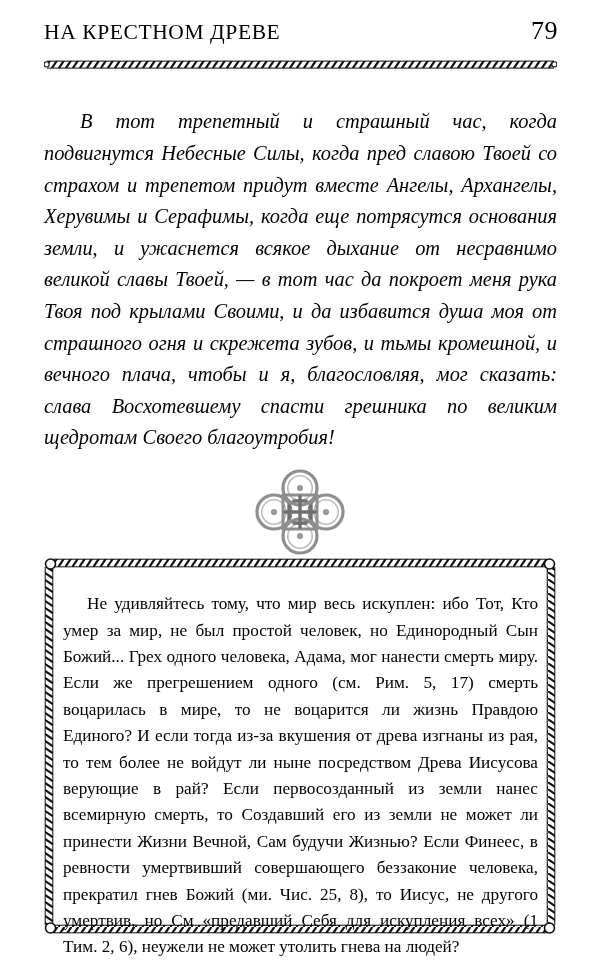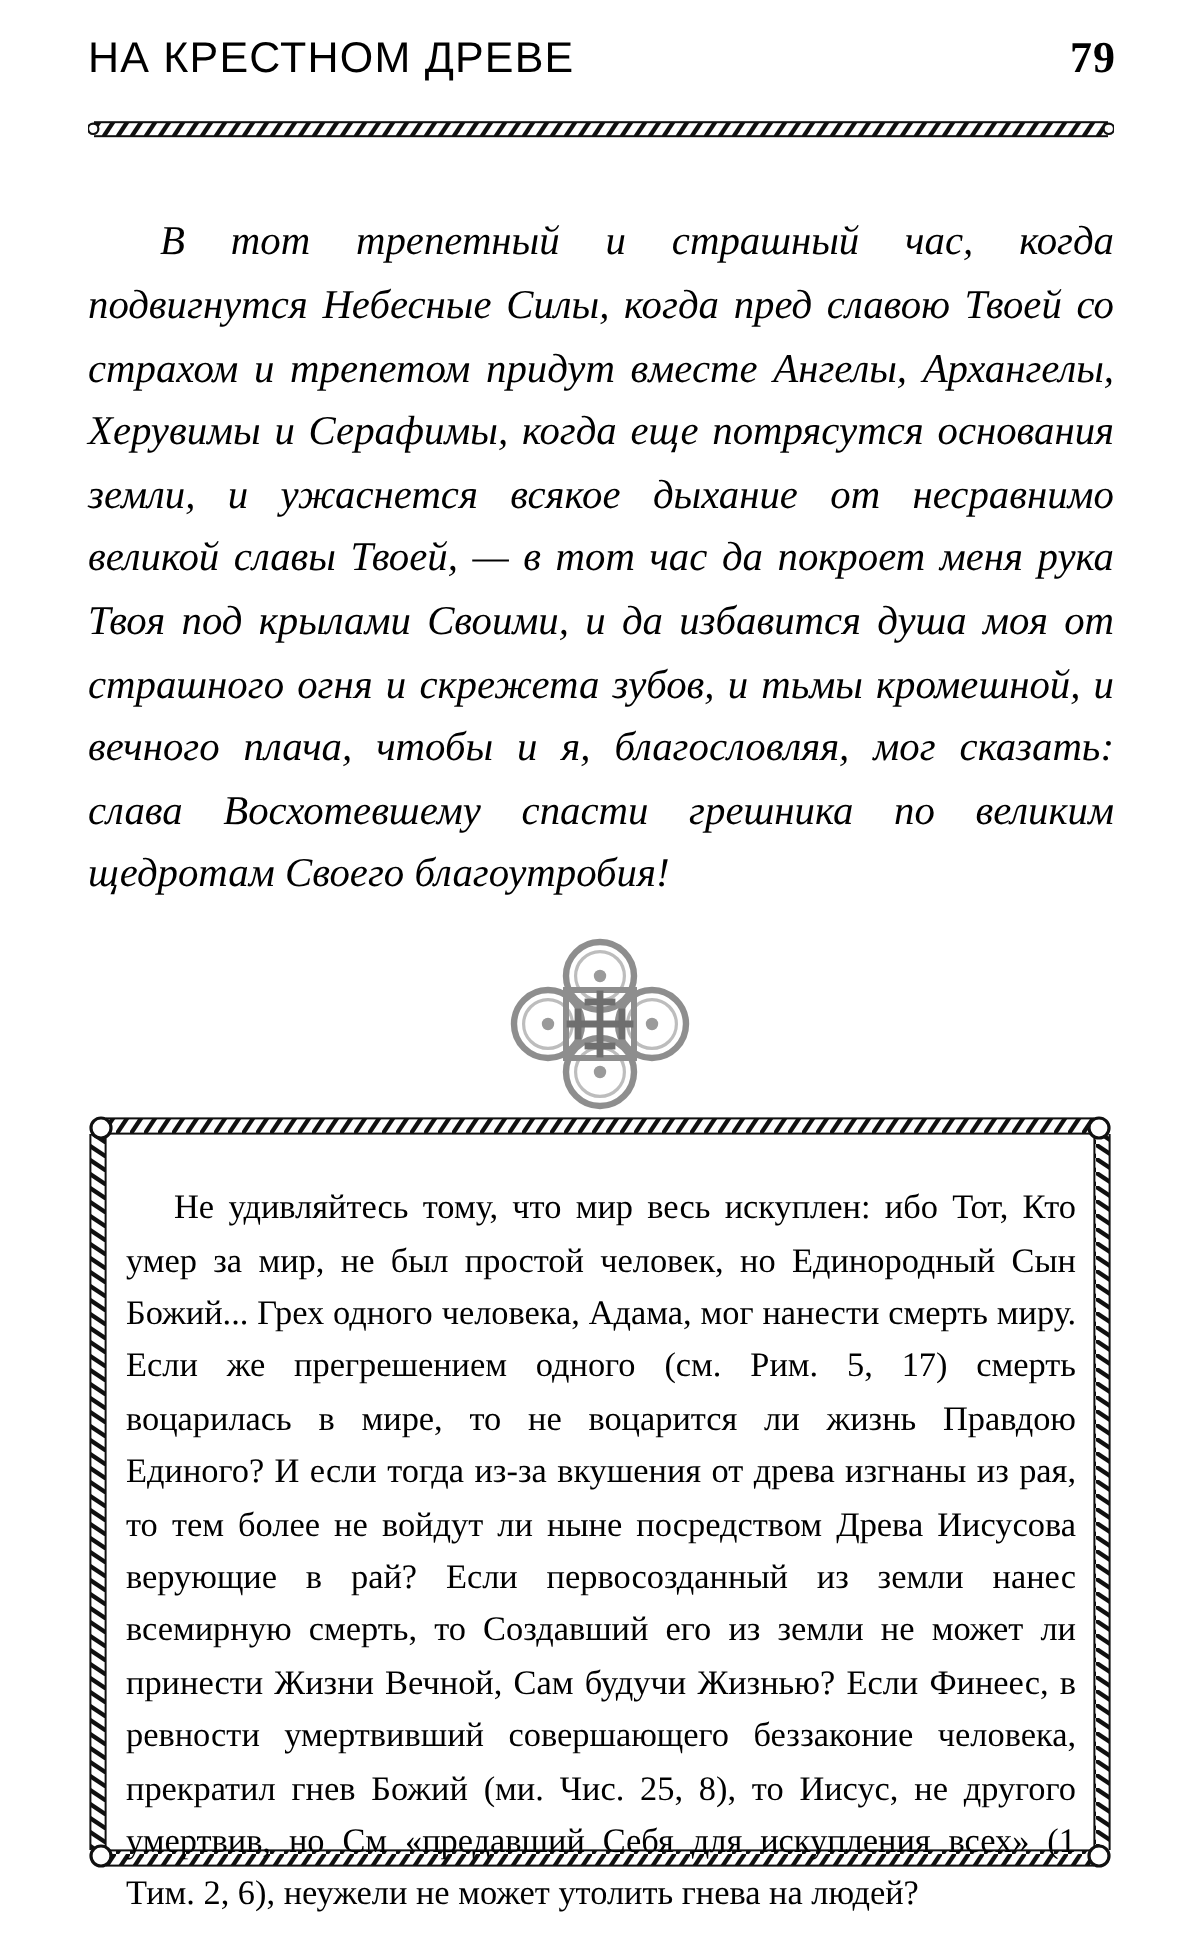--- a/index.html
+++ b/index.html
@@ -32,26 +32,26 @@
     height: 34px;
     display: flex;
     align-items: baseline;
     justify-content: space-between;
   }
   .running-head-title {
     font-size: 21.5px;
     letter-spacing: 0.6px;
     font-weight: 400;
     white-space: nowrap;
-    font-family: Liberation Sans, sans-serif;
+    font-family: Liberation Serif, serif;
     text-align: center;
   }
   .running-head-pageno {
-    font-size: 22px;
-    font-weight: 700;
+    font-size: 26px;
+    font-weight: 400;
     letter-spacing: 0.5px;
   }
 
   
   .rope-rule {
     position: absolute;
     left: 44px;
     top: 60px;
     width: 513px;
     height: 9px;

